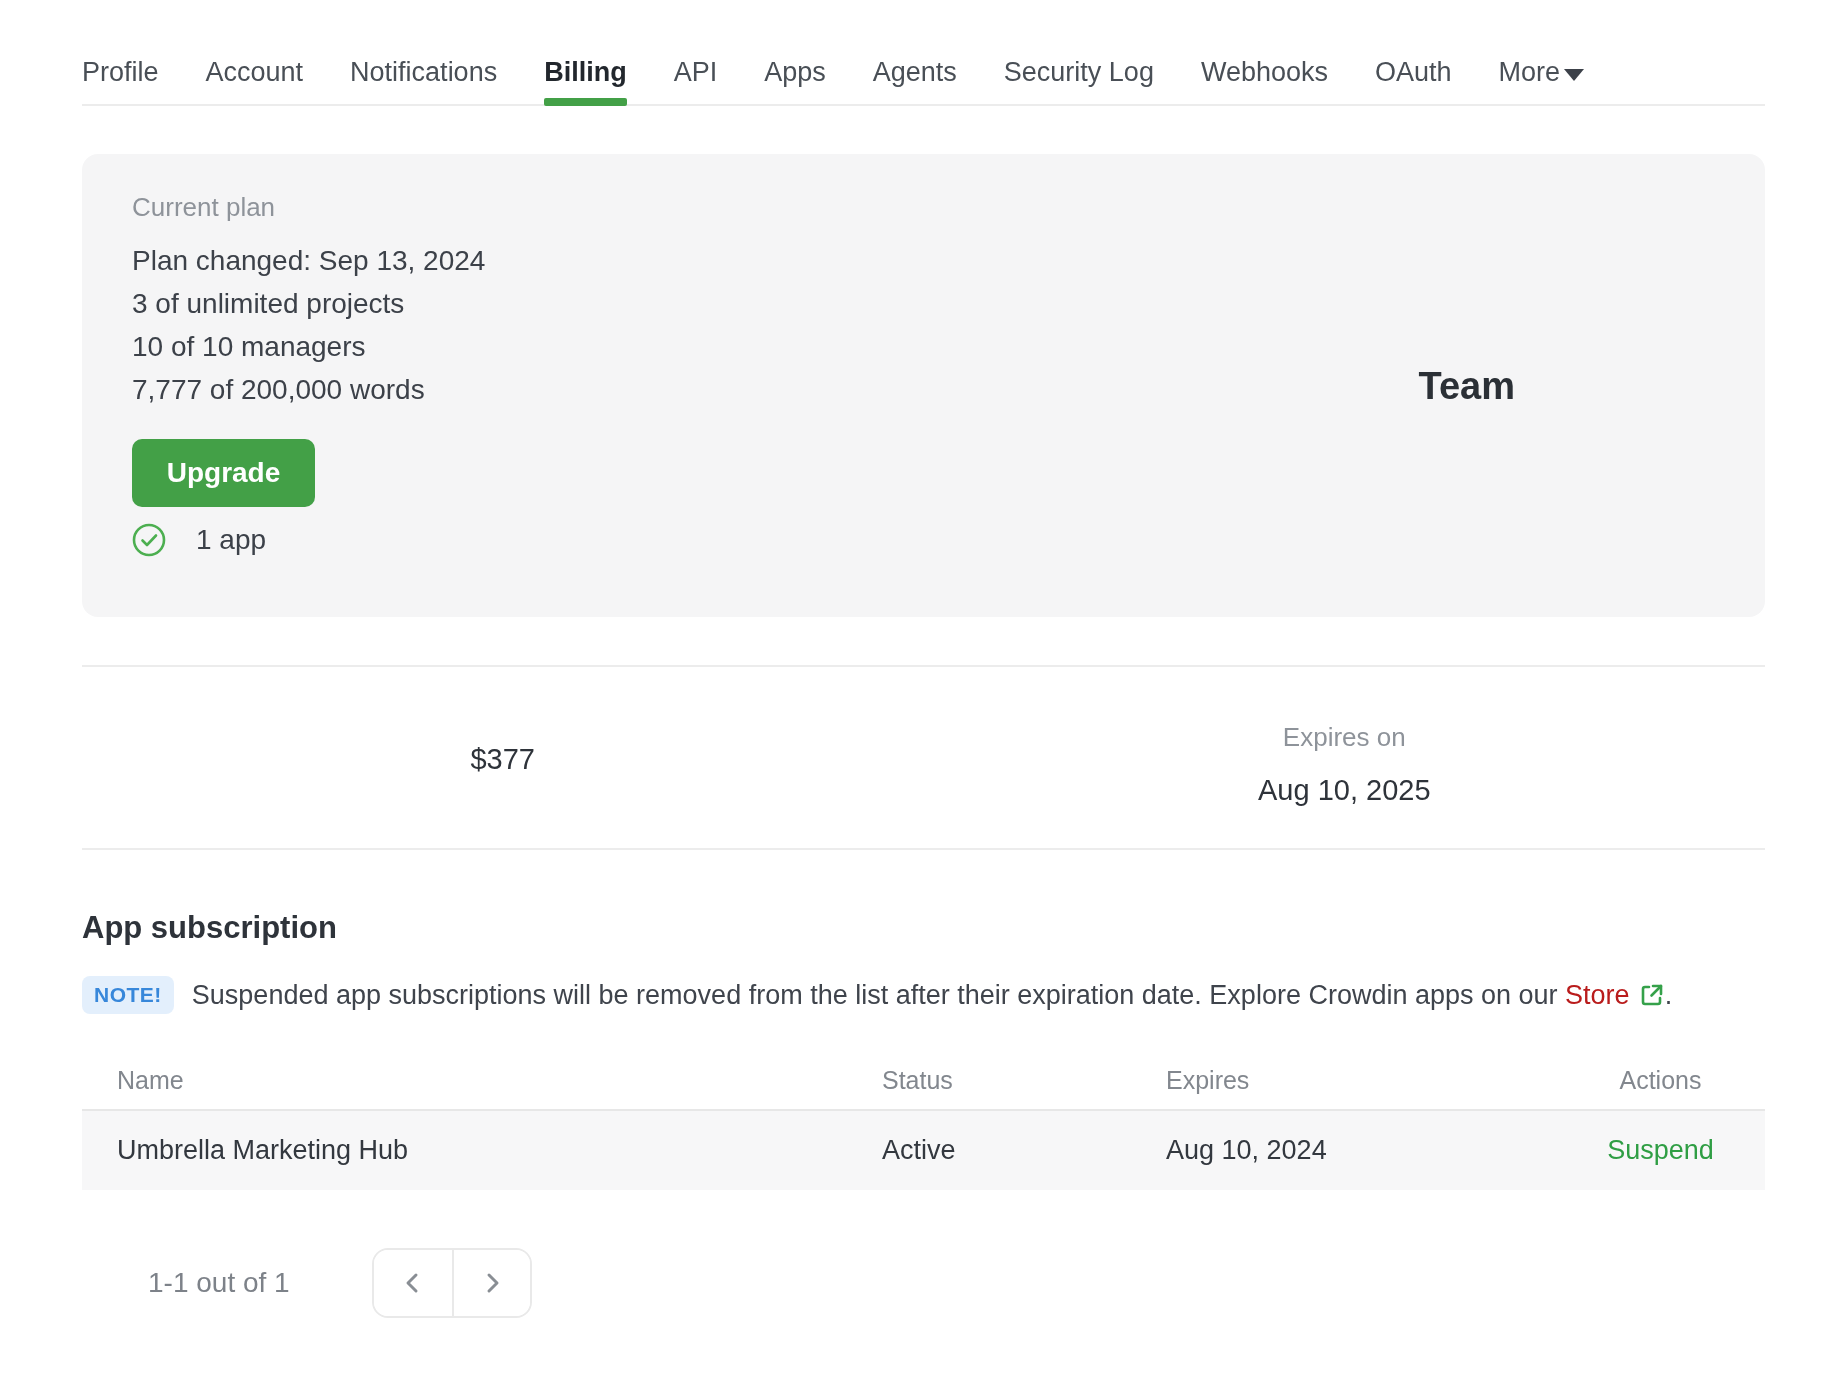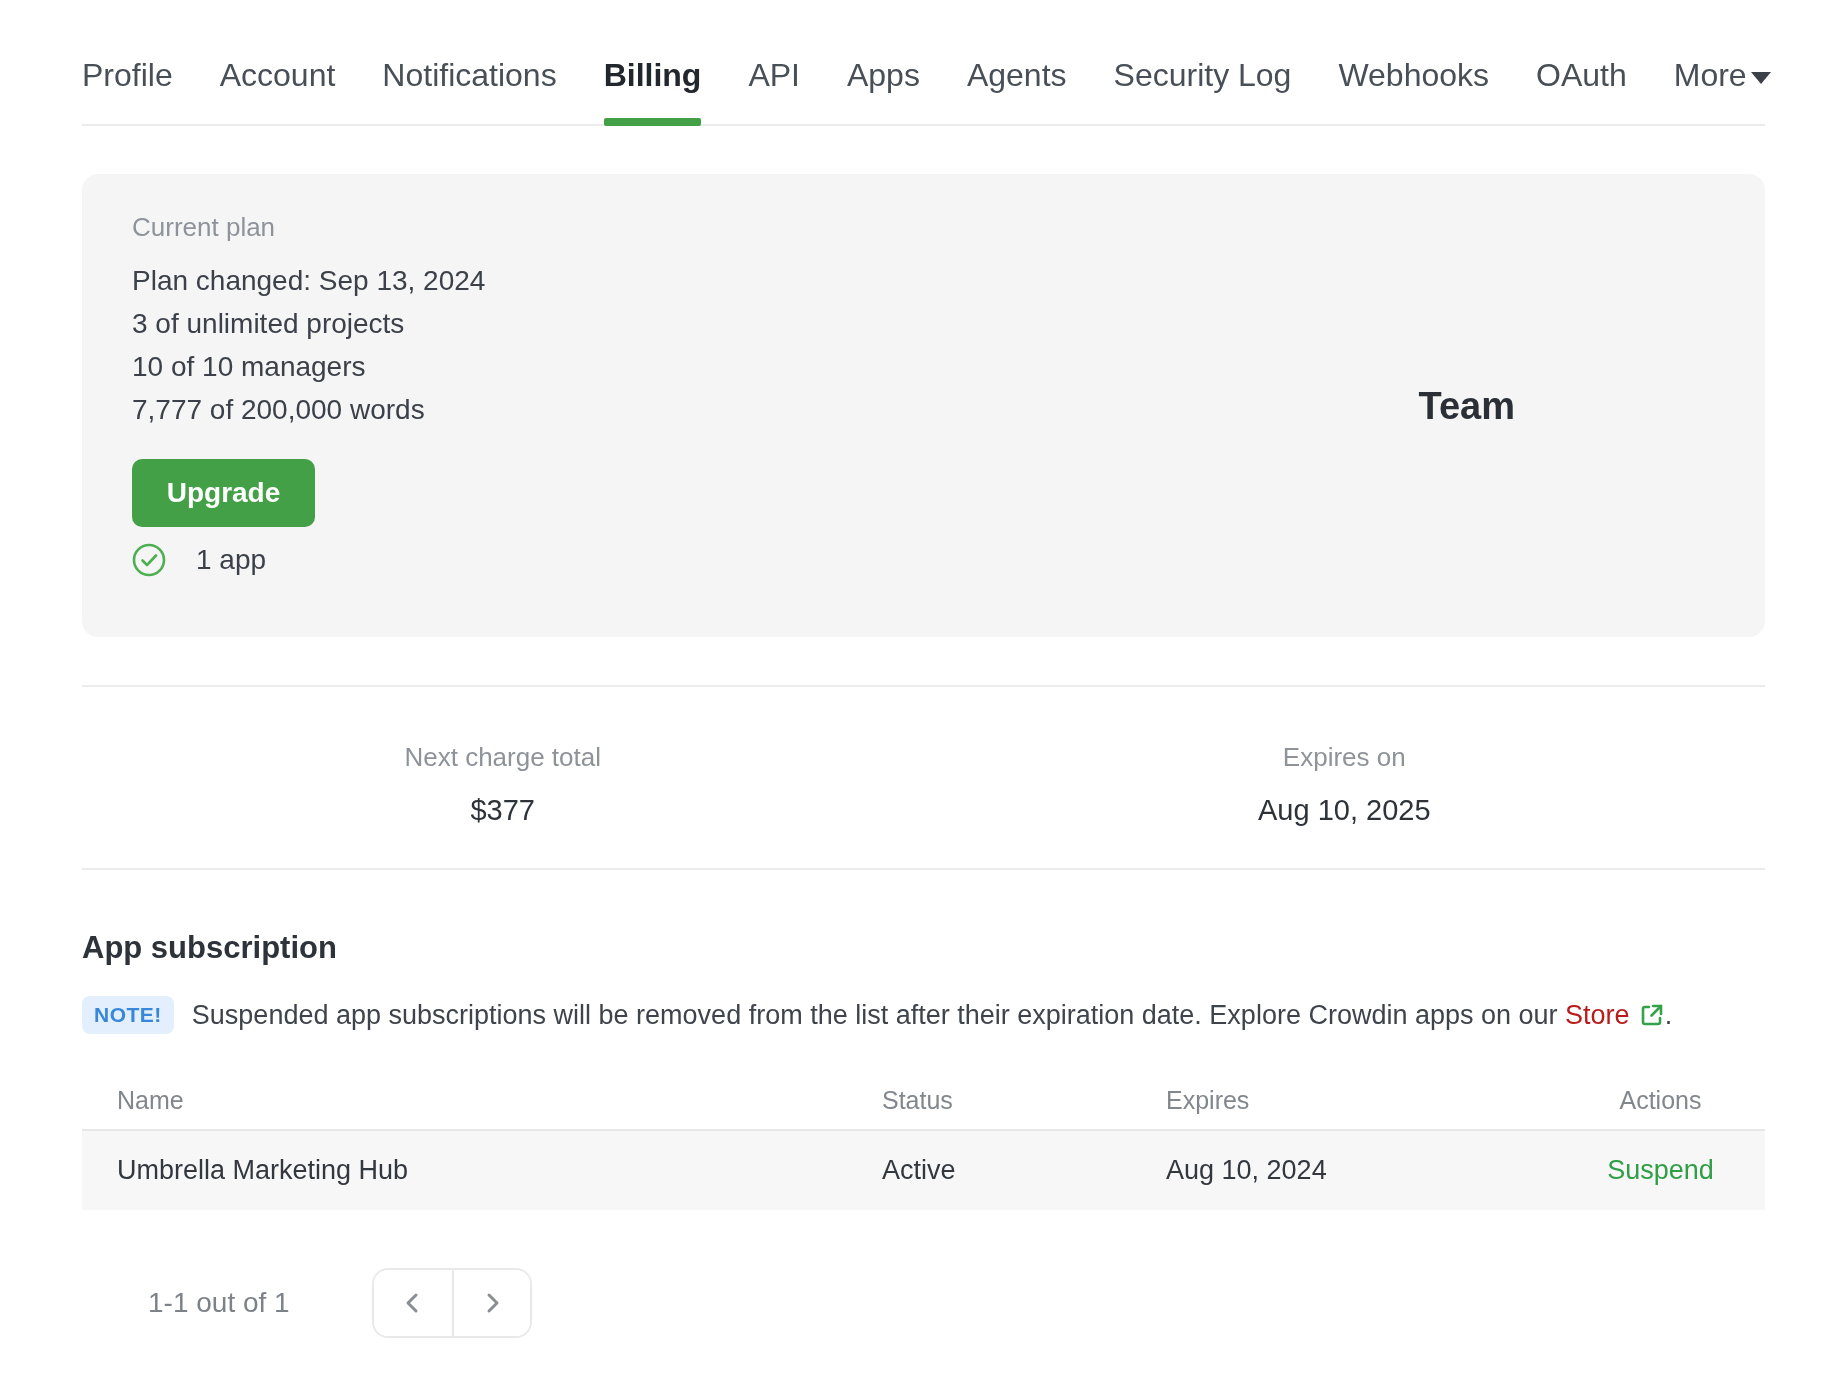--- a/index.html
+++ b/index.html
@@ -12,22 +12,22 @@
   }
   .page { padding: 0 82px; }
 
   
   .tabs {
     display: flex; align-items: flex-start; gap: 47px;
     padding-top: 57px;
     border-bottom: 2px solid #ececec;
   }
   .tab {
-    font-size: 32px; color: #494f56;
-    padding-bottom: 30px; position: relative;
+    font-size: 27px; color: #494f56;
+    padding-bottom: 16px; position: relative;
     cursor: pointer; white-space: nowrap;
   }
   .tab.active { color: #22272d; font-weight: bold; }
   .tab.active::after {
     content: ""; position: absolute; left: 0; right: 0; bottom: -2px;
     height: 8px; background: #43a047; border-radius: 2px;
   }
   .tab-more { display: flex; align-items: center; gap: 4px; }
   .caret-down {
     width: 0; height: 0;
@@ -154,21 +154,20 @@
       </svg>
       <span>1 app</span>
     </div>
     <div class="plan-name">Team</div>
   </section>
 
   <hr class="divider after-card">
 
   <section class="charge-row">
     <div class="charge-col">
-      <div class="charge-label">Next charge total</div>
       <div class="charge-value">$377</div>
     </div>
     <div class="charge-col">
       <div class="charge-label">Expires on</div>
       <div class="charge-value">Aug 10, 2025</div>
     </div>
   </section>
 
   <hr class="divider">
 

